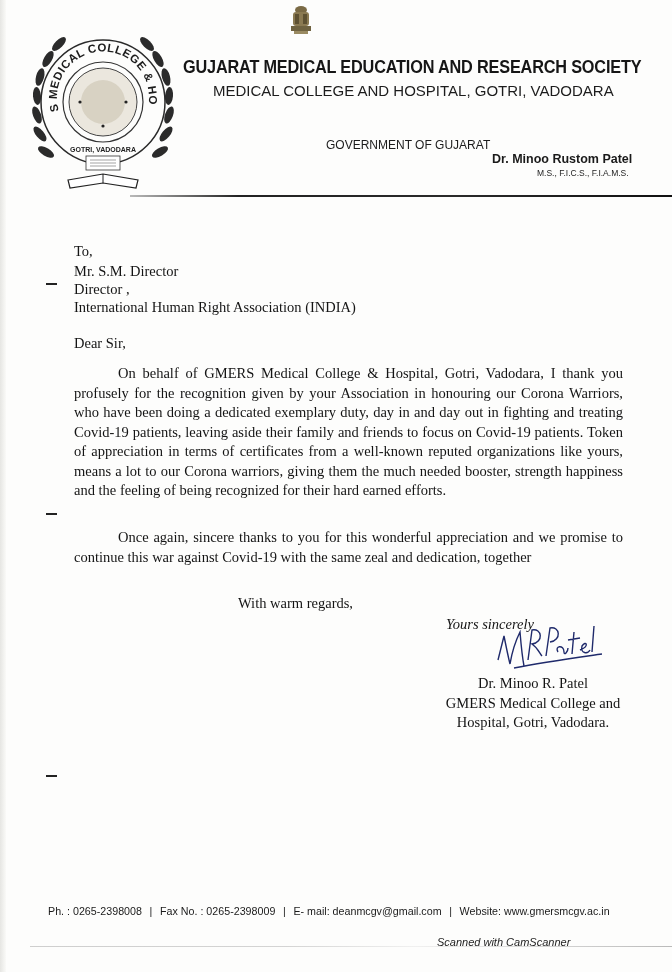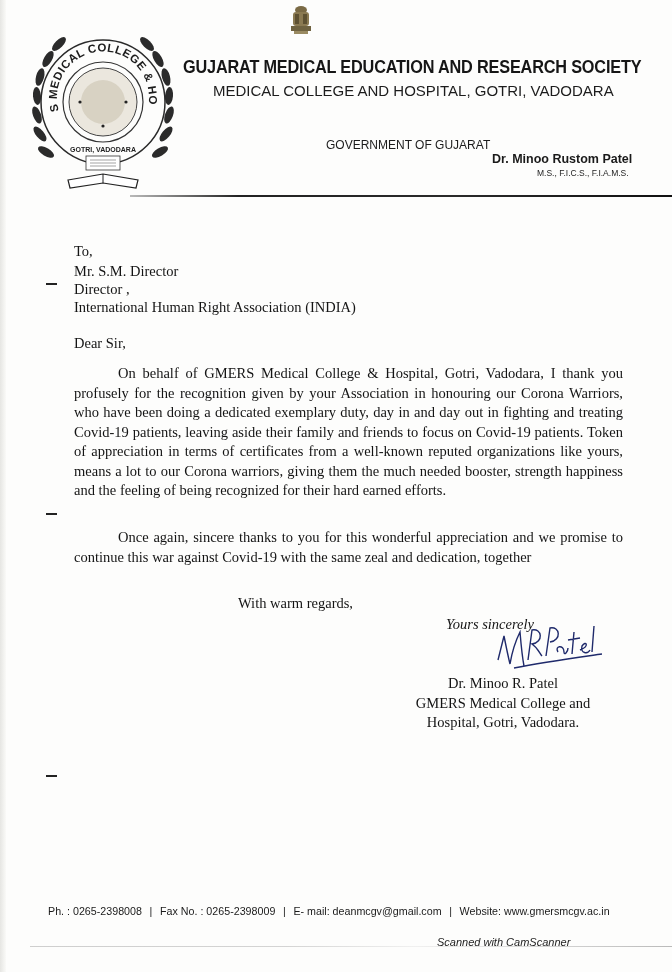--- a/index.html
+++ b/index.html
@@ -39,21 +39,21 @@
     
     .body-text { font-family: "Liberation Serif", serif; font-size: 14.5px; color: #141414; line-height: 19.5px; }
     .line { position: absolute; left: 74px; white-space: nowrap; text-align: right; }
 
     .para { position: absolute; left: 74px; width: 549px; text-align: justify; }
     .para p { text-indent: 44px; }
 
     .closing { position: absolute; left: 238px; top: 594px; }
     .sig-yours { position: absolute; left: 446px; top: 615px; font-style: italic; }
     .signature { position: absolute; left: 494px; top: 622px; }
-    .sig-lines { position: absolute; left: 368px; top: 674px; width: 270px; text-align: center; line-height: 19.6px; }
+    .sig-lines { position: absolute; left: 398px; top: 674px; width: 270px; text-align: center; line-height: 19.6px; }
 
     
     .ft-addr { position: absolute; left: 0; width: 672px; top: 888px; text-align: center;
       font-family: "Liberation Sans", sans-serif; font-size: 11px; color: #1a1a1a; white-space: nowrap; }
     .ft-contact { position: absolute; left: 48px; top: 905px;
       font-family: "Liberation Sans", sans-serif; font-size: 11.5px; color: #1a1a1a; white-space: nowrap;
       transform: scaleX(0.93); transform-origin: left; }
     .ft-contact .sep { margin: 0 5px; }
     .ft-rule { position: absolute; left: 30px; top: 946px; width: 642px; height: 1px;
       background: linear-gradient(to right, rgba(120,120,120,0.35), rgba(150,150,150,0.4) 40%, rgba(210,210,210,0.3) 60%, rgba(120,120,120,0.5)); }

